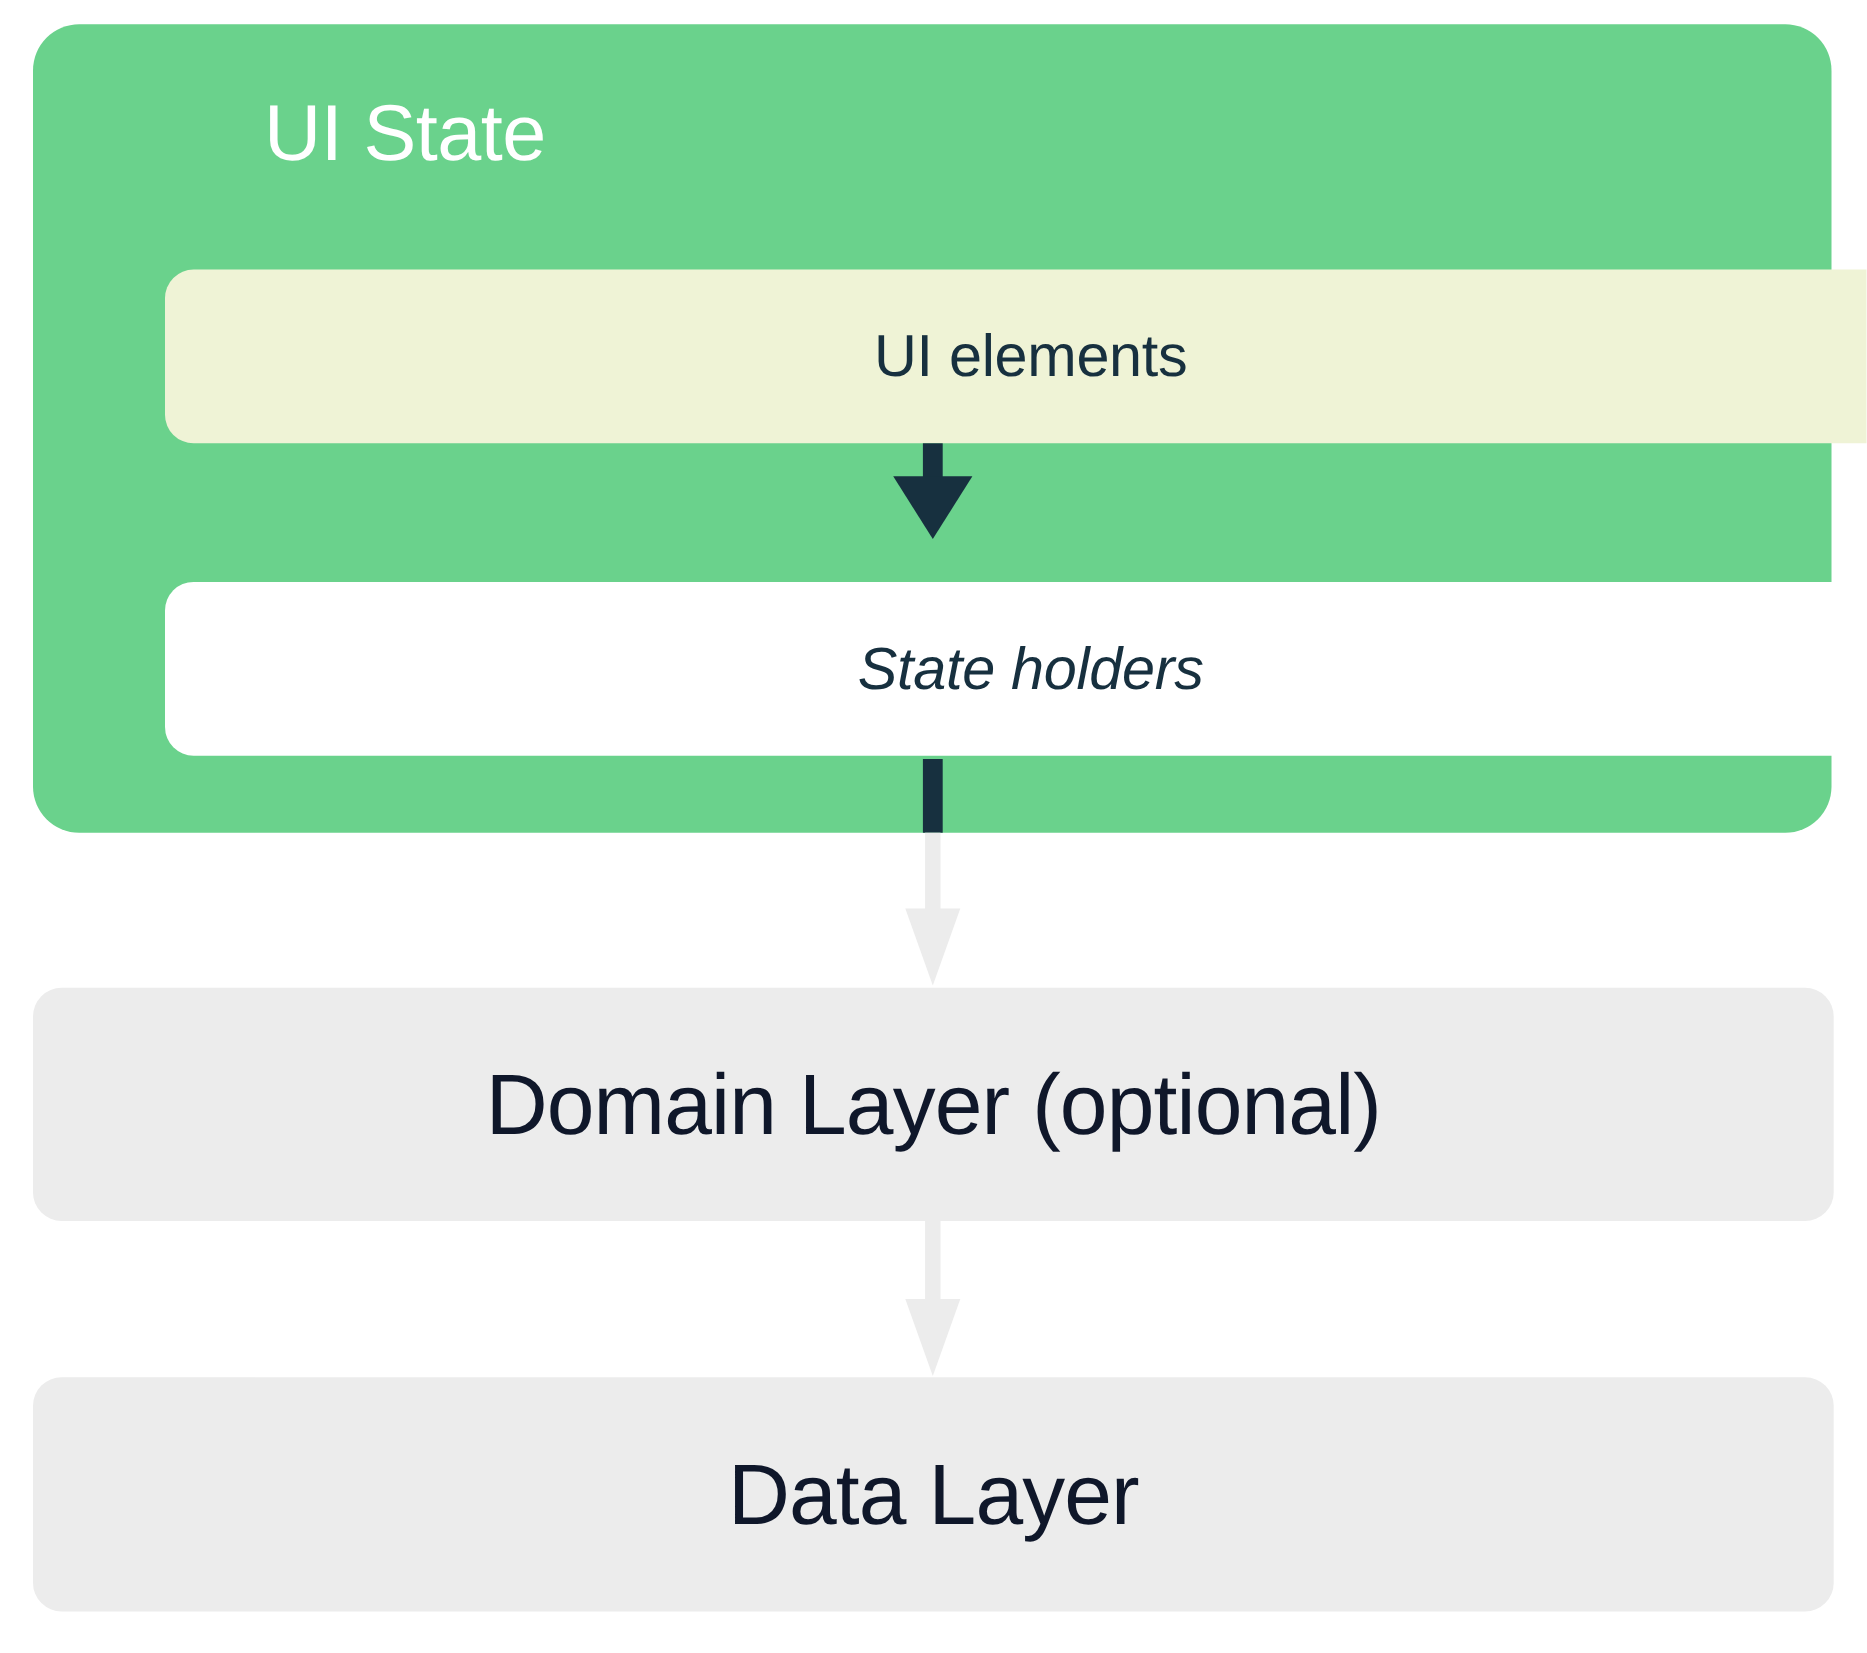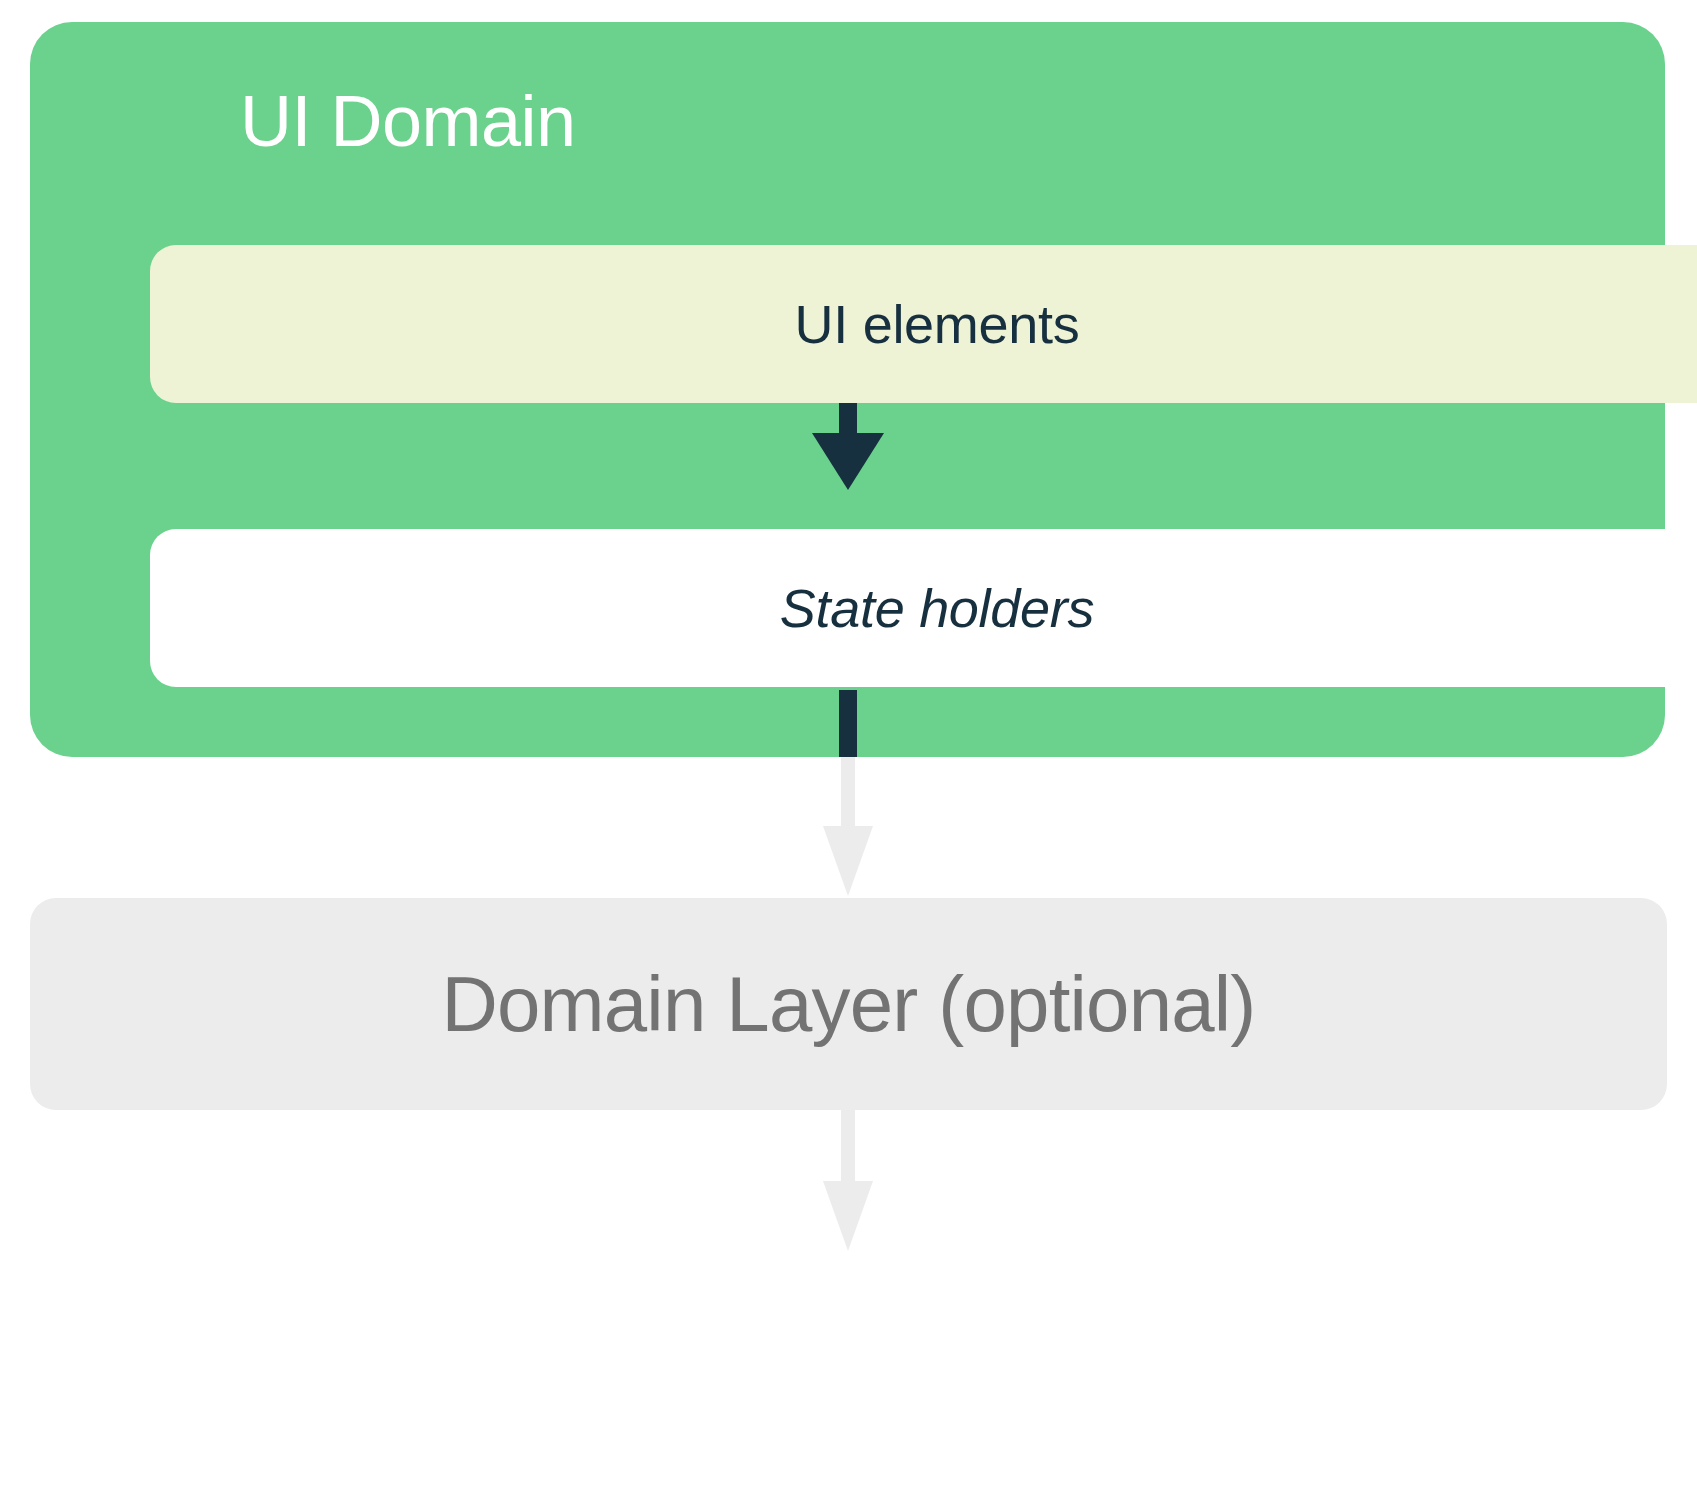--- a/index.html
+++ b/index.html
@@ -75,21 +75,21 @@
     width: 1637px;
     background: #ececec;
     border-radius: 26px;
     display: flex;
     align-items: center;
     justify-content: center;
     box-sizing: border-box;
   }
   .gray-layer .layer-label {
     font-size: 78px;
-    color: #737373;
+    color: #0f172a;
     letter-spacing: -0.8px;
     white-space: nowrap;
   }
   .layer-domain {
     top: 898px;
     height: 212px;
   }
   .layer-data {
     top: 1252px;
     height: 213px;
@@ -101,21 +101,21 @@
     left: 0;
     top: 0;
   }
 </style>
 </head>
 <body>
 
 <div id="canvas">
 
   <div class="ui-layer">
-    <div class="ui-layer-title">UI Domain</div>
+    <div class="ui-layer-title">UI State</div>
 
     <div class="inner-box box-ui-elements">
       <span class="inner-label">UI elements</span>
     </div>
 
     <div class="inner-box box-state-holders">
       <span class="inner-label">State holders</span>
     </div>
   </div>
 
@@ -136,14 +136,17 @@
 
   <div class="gray-layer layer-domain">
     <span class="layer-label">Domain Layer (optional)</span>
   </div>
 
   <svg class="arrow" width="1697" height="1503" style="pointer-events:none;">
     <rect x="841" y="1110" width="14" height="72" fill="#ececec"></rect>
     <polygon points="823,1181 873,1181 848,1251" fill="#ececec"></polygon>
   </svg>
 
+  <div class="gray-layer layer-data">
+    <span class="layer-label">Data Layer</span>
+  </div>
 
 </div>
 
 </body></html>

